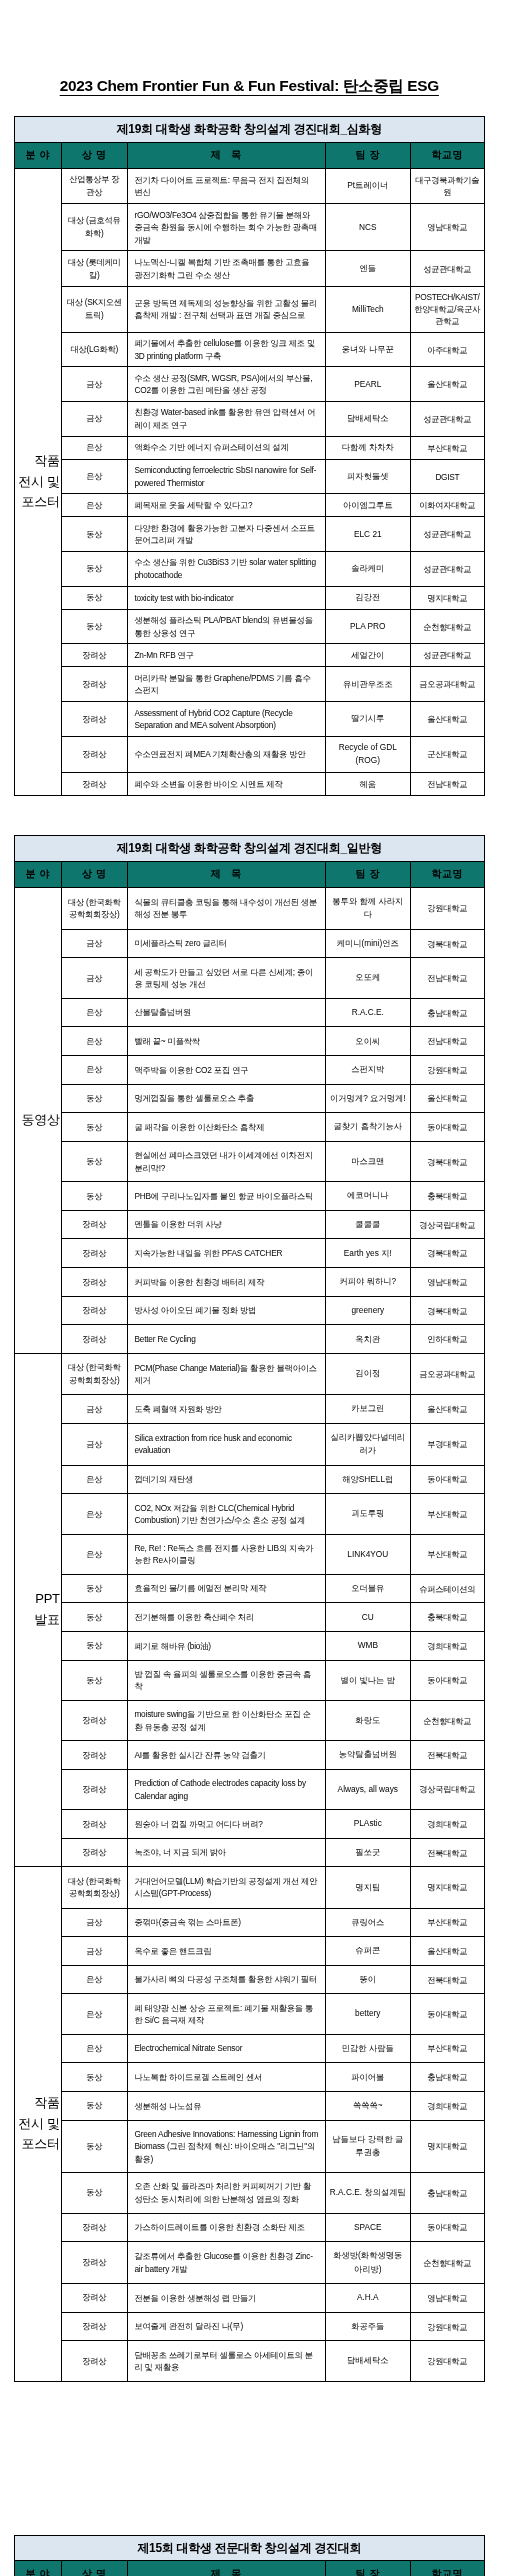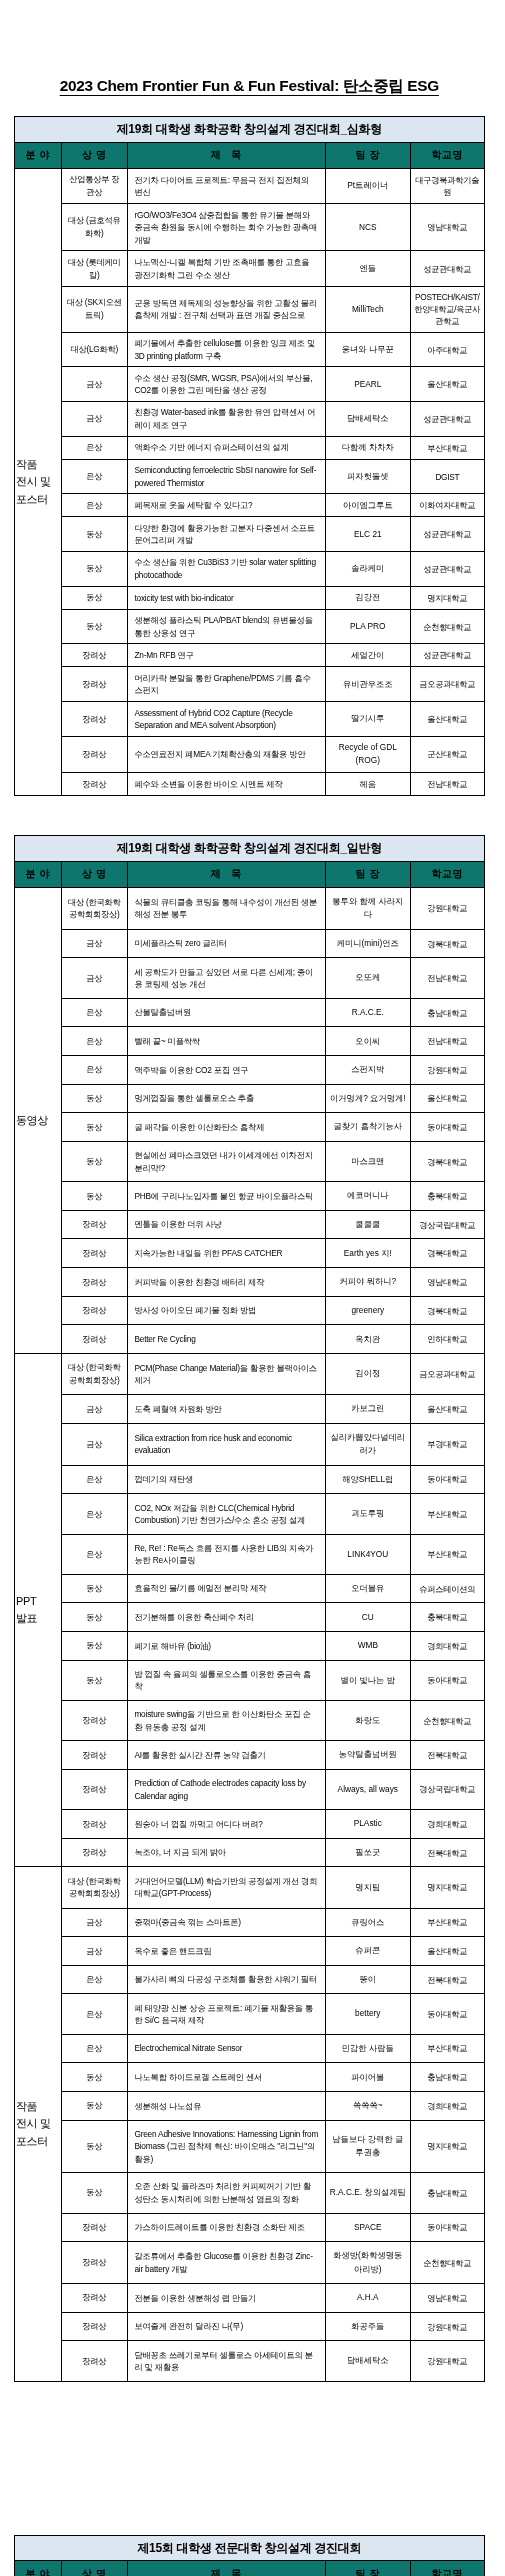--- a/index.html
+++ b/index.html
@@ -30,21 +30,21 @@
   td.tbl-title {
     background:#dce6f1;
     text-align:center; font-weight:bold; font-size:12px;
     letter-spacing:-0.3px; padding:3.9px 1.1px;
   }
   th.colhead {
     font-size:10px; font-weight:bold; text-align:center;
     padding:5.5px 1.1px; letter-spacing:0.6px; background:#0f766e;
   }
 
-  td.field { text-align:left; font-size:11px; padding:2.2px 1.1px; }
+  td.field { text-align:right; font-size:13px; padding:2.2px 1.1px; }
   td.field .fieldtxt {
     display:inline-block; max-width:3.6em;
     word-break:keep-all; line-height:1.6; letter-spacing:-0.3px;
   }
   td.award  { text-align:center; padding:4.4px 4.4px; line-height:1.55; letter-spacing:-0.3px; }
   td.ptitle { text-align:left;  padding:4.4px 6.6px; line-height:1.5;  letter-spacing:-0.2px; }
   td.team   { text-align:center; padding:4.4px 3.3px; line-height:1.6; }
   td.school { text-align:center; padding:4.4px 2.2px; line-height:1.45; letter-spacing:-0.3px; }
 
   
@@ -404,21 +404,21 @@
         </tr>
         <tr>
           <td class="award">장려상</td>
           <td class="ptitle">녹조야, 너 지금 되게 밝아</td>
           <td class="team">필쏘굿</td>
           <td class="school">전북대학교</td>
         </tr>
         <tr>
           <td class="field" rowspan="15"><span class="fieldtxt">작품 전시 및 포스터</span></td>
           <td class="award">대상 (한국화학공학회회장상)</td>
-          <td class="ptitle">거대언어모델(LLM) 학습기반의 공정설계 개선 경희대학교(GPT-Process)</td>
+          <td class="ptitle">거대언어모델(LLM) 학습기반의 공정설계 개선 제안시스템(GPT-Process)</td>
           <td class="team">명지팀</td>
           <td class="school">명지대학교</td>
         </tr>
         <tr>
           <td class="award">금상</td>
           <td class="ptitle">중꺾마(중금속 꺾는 스마트폰)</td>
           <td class="team">큐링어스</td>
           <td class="school">부산대학교</td>
         </tr>
         <tr>

